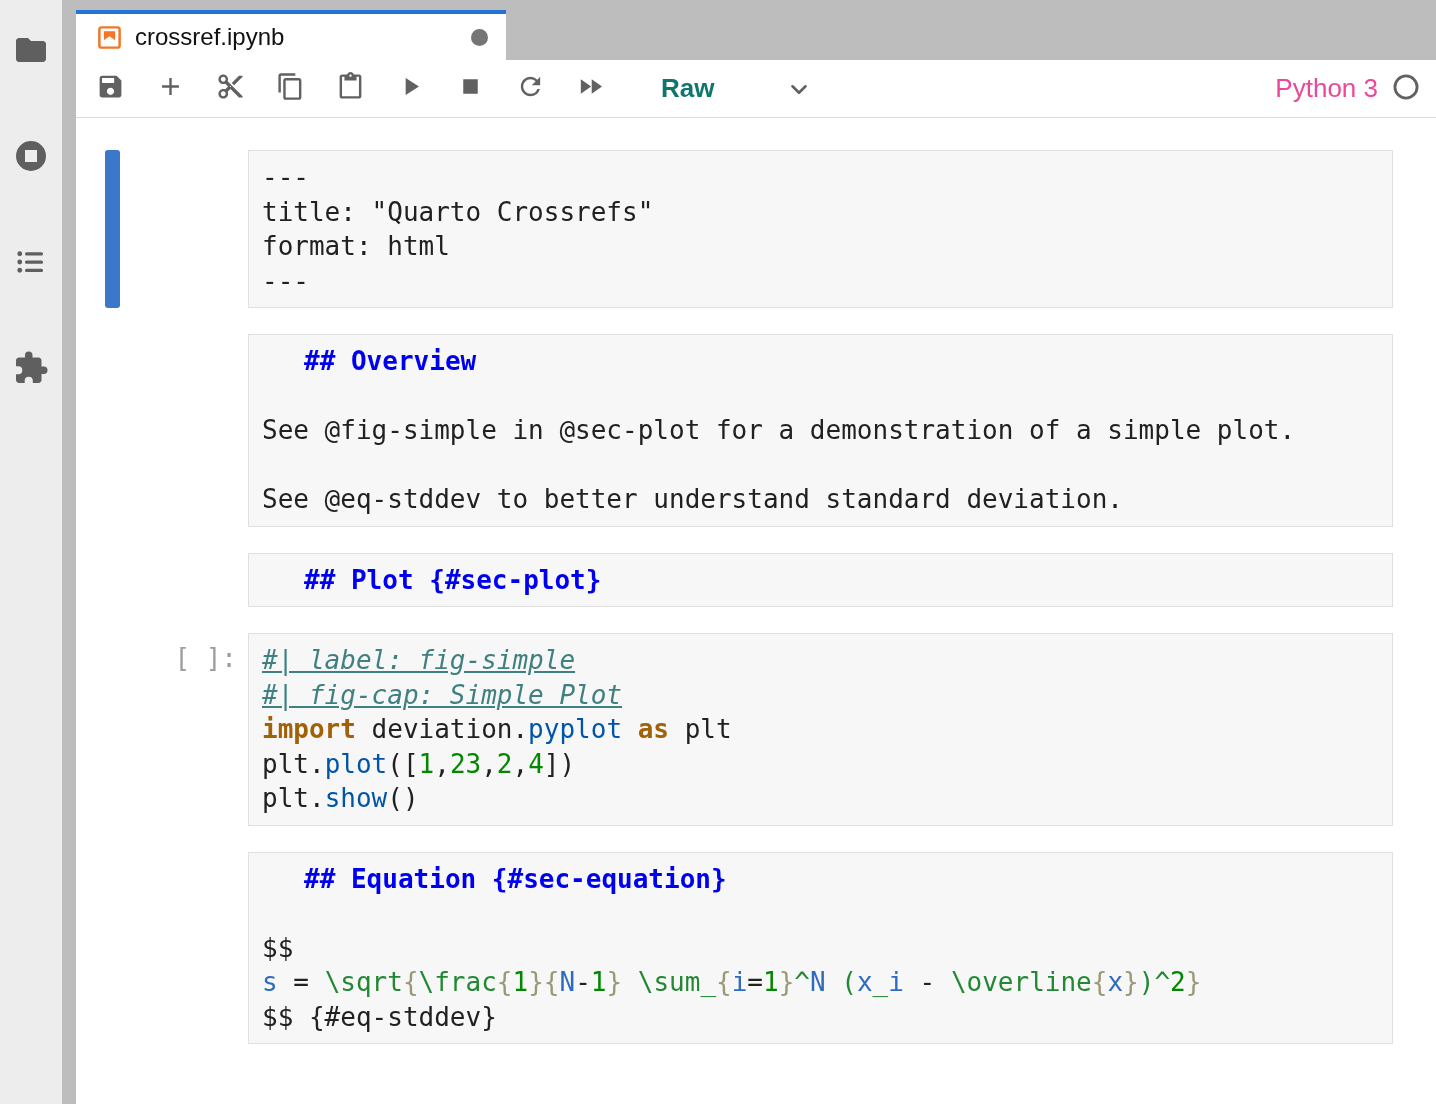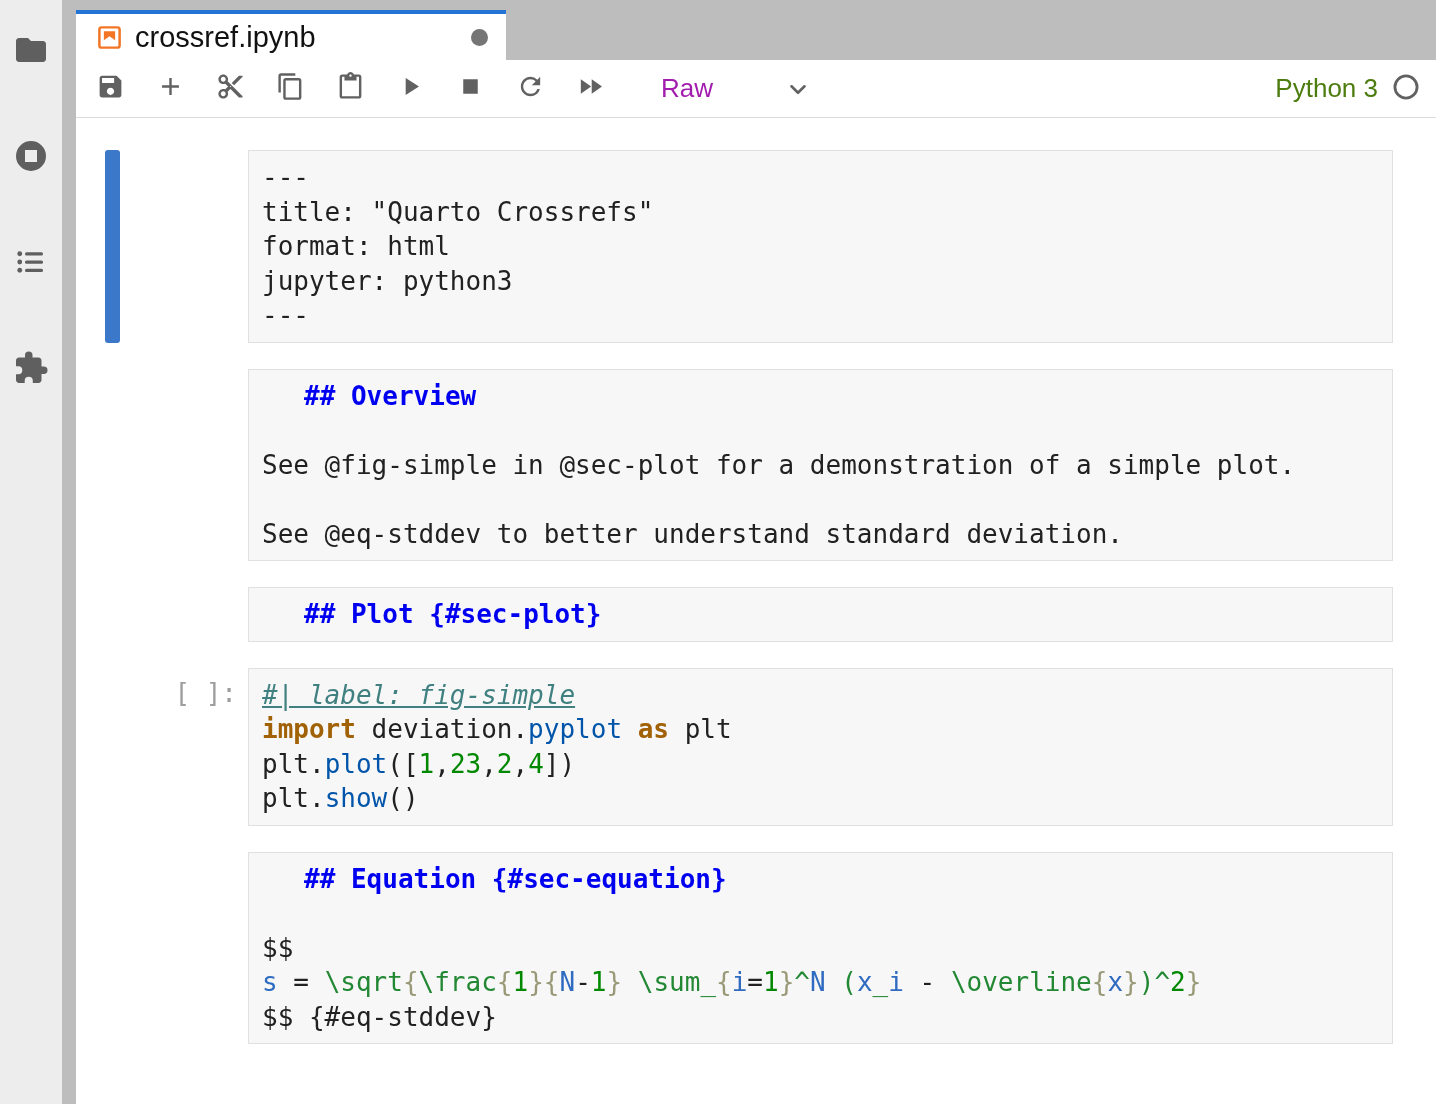--- a/index.html
+++ b/index.html
@@ -14,36 +14,36 @@
   .side-btn svg { fill:#5f5f5f; }
   .divider { width:14px; height:100%; background:#bdbdbd; flex:none; }
 
   
   .main { flex:1; display:flex; flex-direction:column; height:100%; }
 
   
   .tabbar { height:60px; background:#bdbdbd; display:flex; align-items:flex-end; flex:none; }
   .tab { width:430px; height:50px; background:#fff; border-top:4px solid #2374d4;
          display:flex; align-items:center; padding:0 18px 0 20px; cursor:pointer; }
-  .tab-title { font-size:29px; color:#111; margin-left:12px; }
+  .tab-title { font-size:24px; color:#111; margin-left:12px; }
   .tab-spacer { flex:1; }
   .dirty-dot { width:17px; height:17px; border-radius:50%; background:#757575; }
 
   
   .toolbar { height:58px; background:#fff; border-bottom:1px solid #dcdcdc;
              display:flex; align-items:center; padding:0 16px 0 19px; flex:none; }
   .tbtn { width:30px; height:30px; margin-right:30px; display:flex; align-items:center;
           justify-content:center; cursor:pointer; }
   .tbtn svg { fill:#616161; }
   .celltype { display:flex; align-items:center; margin-left:26px; cursor:pointer; }
-  .celltype-label { font-size:26px; color:#a21caf; }
+  .celltype-label { font-size:26px; color:#0f766e;font-weight:bold; }
   .celltype .chev { margin-left:72px; display:flex; }
   .tb-spacer { flex:1; }
   .kernel { display:flex; align-items:center; cursor:pointer; }
-  .kernel-name { font-size:26px; color:#4d7c0f; margin-right:14px; }
+  .kernel-name { font-size:26px; color:#ec4899; margin-right:14px; }
   .kernel-status svg { stroke:#616161; fill:none; }
 
   
   .notebook { flex:1; background:#fff; padding-top:32px; overflow:hidden; }
   .cell { display:flex; align-items:stretch; margin-bottom:26px; }
   .collapser { width:15px; margin-left:29px; border-radius:3px; background:transparent; cursor:pointer; flex:none; }
   .collapser.selected { background:#3b78c9; }
   .prompt { width:128px; flex:none; text-align:right; padding-right:11px; padding-top:10px;
             font-family:"DejaVu Sans Mono", monospace; font-size:26px; color:#9e9e9e; }
   .editor { flex:1; margin-right:43px; background:#f7f7f7; border:1px solid #e0e0e0;
@@ -188,21 +188,20 @@
 
   <div class="notebook">
     <div>
         <div class="cell">
           <div class="collapser selected"></div>
           <div class="prompt"></div>
           <div class="editor">
             <div class="line"><span>---</span></div>
             <div class="line"><span>title: "Quarto Crossrefs"</span></div>
             <div class="line"><span>format: html</span></div>
-            <div class="line"><span>jupyter: python3</span></div>
             <div class="line"><span>---</span></div>
           </div>
         </div>
         <div class="cell">
           <div class="collapser"></div>
           <div class="prompt"></div>
           <div class="editor">
             <div class="line"><span class="tk-header">## Overview</span></div>
             <div class="line">&nbsp;</div>
             <div class="line"><span>See @fig-simple in @sec-plot for a demonstration of a simple plot.</span></div>
@@ -215,20 +214,21 @@
           <div class="prompt"></div>
           <div class="editor">
             <div class="line"><span class="tk-header">## Plot {#sec-plot}</span></div>
           </div>
         </div>
         <div class="cell">
           <div class="collapser"></div>
           <div class="prompt">[ ]:</div>
           <div class="editor">
             <div class="line"><span class="tk-comment">#| label: fig-simple</span></div>
+            <div class="line"><span class="tk-comment">#| fig-cap: Simple Plot</span></div>
             <div class="line"><span class="tk-keyword">import</span><span> deviation.</span><span class="tk-property">pyplot</span><span> </span><span class="tk-keyword">as</span><span> plt</span></div>
             <div class="line"><span>plt.</span><span class="tk-property">plot</span><span>([</span><span class="tk-number">1</span><span>,</span><span class="tk-number">23</span><span>,</span><span class="tk-number">2</span><span>,</span><span class="tk-number">4</span><span>])</span></div>
             <div class="line"><span>plt.</span><span class="tk-property">show</span><span>()</span></div>
           </div>
         </div>
         <div class="cell">
           <div class="collapser"></div>
           <div class="prompt"></div>
           <div class="editor">
             <div class="line"><span class="tk-header">## Equation {#sec-equation}</span></div>

